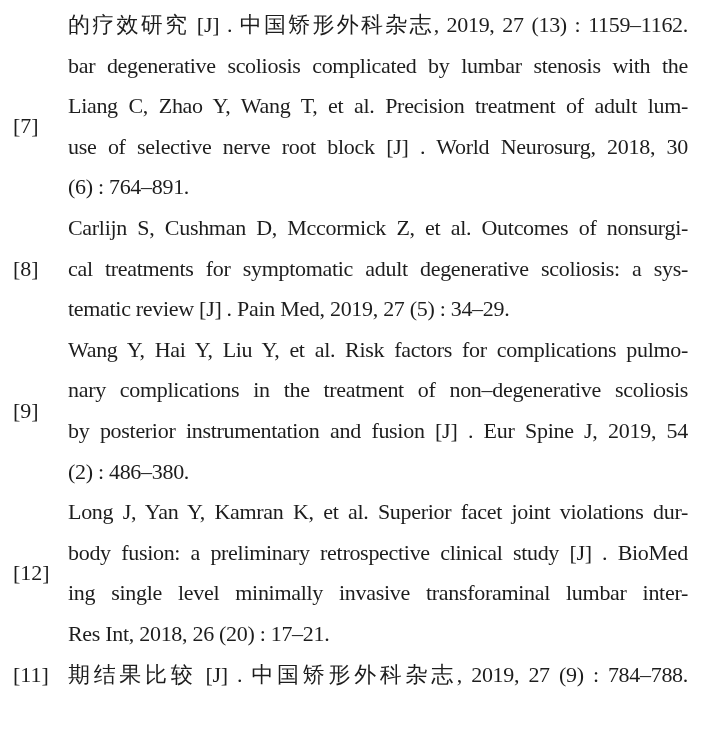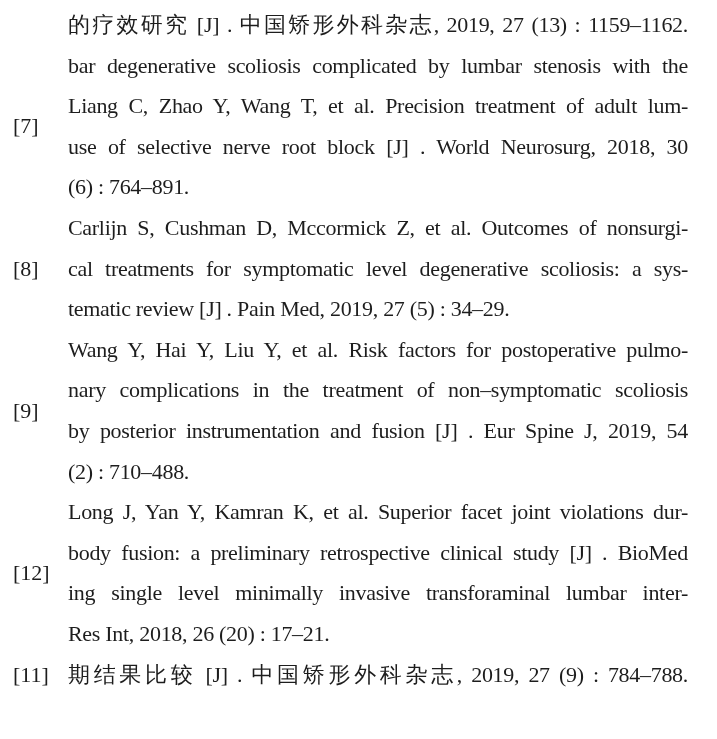--- a/index.html
+++ b/index.html
@@ -68,32 +68,32 @@
       <div class="line fill">Liang C, Zhao Y, Wang T, et al. Precision treatment of adult lum-</div>
       <div class="line fill">use of selective nerve root block [J] . World Neurosurg, 2018, 30</div>
       <div class="line">(6) : 764–891.</div>
     </div>
   </div>
 
   <div class="ref">
     <div class="ref-label">[8]</div>
     <div class="ref-body">
       <div class="line fill">Carlijn S, Cushman D, Mccormick Z, et al. Outcomes of nonsurgi-</div>
-      <div class="line fill">cal treatments for symptomatic level degenerative scoliosis: a sys-</div>
+      <div class="line fill">cal treatments for symptomatic adult degenerative scoliosis: a sys-</div>
       <div class="line">tematic review [J] . Pain Med, 2019, 27 (5) : 34–29.</div>
     </div>
   </div>
 
   <div class="ref">
     <div class="ref-label">[9]</div>
     <div class="ref-body">
-      <div class="line fill">Wang Y, Hai Y, Liu Y, et al. Risk factors for postoperative pulmo-</div>
-      <div class="line fill">nary complications in the treatment of non–symptomatic scoliosis</div>
+      <div class="line fill">Wang Y, Hai Y, Liu Y, et al. Risk factors for complications pulmo-</div>
+      <div class="line fill">nary complications in the treatment of non–degenerative scoliosis</div>
       <div class="line fill">by posterior instrumentation and fusion [J] . Eur Spine J, 2019, 54</div>
-      <div class="line">(2) : 710–488.</div>
+      <div class="line">(2) : 486–380.</div>
     </div>
   </div>
 
   <div class="ref">
     <div class="ref-label">[12]</div>
     <div class="ref-body">
       <div class="line fill">Long J, Yan Y, Kamran K, et al. Superior facet joint violations dur-</div>
       <div class="line fill">body fusion: a preliminary retrospective clinical study [J] . BioMed</div>
       <div class="line fill">ing single level minimally invasive transforaminal lumbar inter-</div>
       <div class="line">Res Int, 2018, 26 (20) : 17–21.</div>

